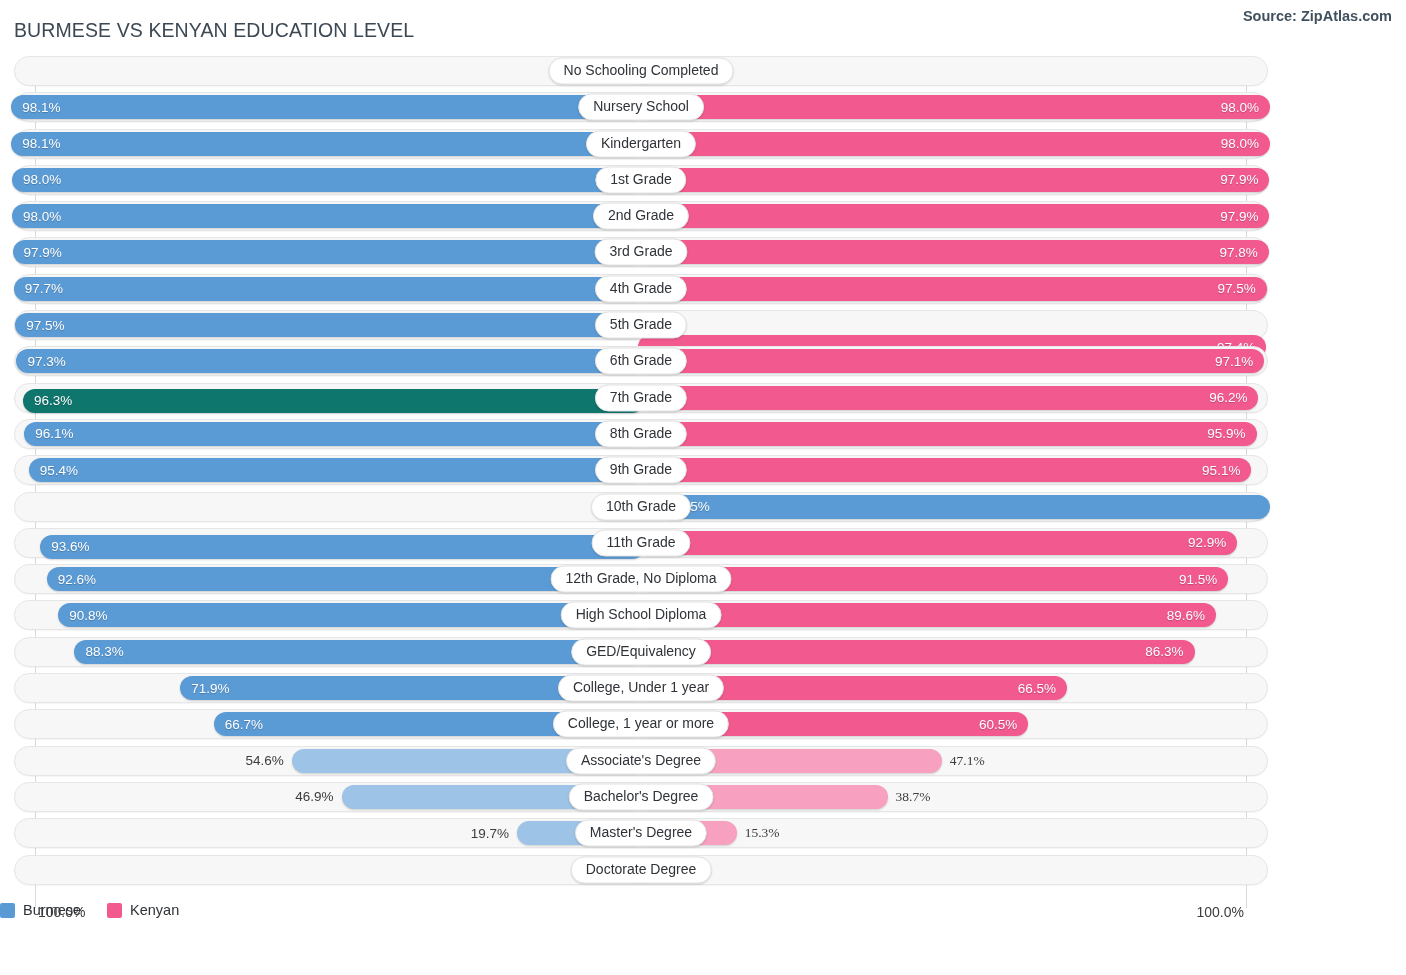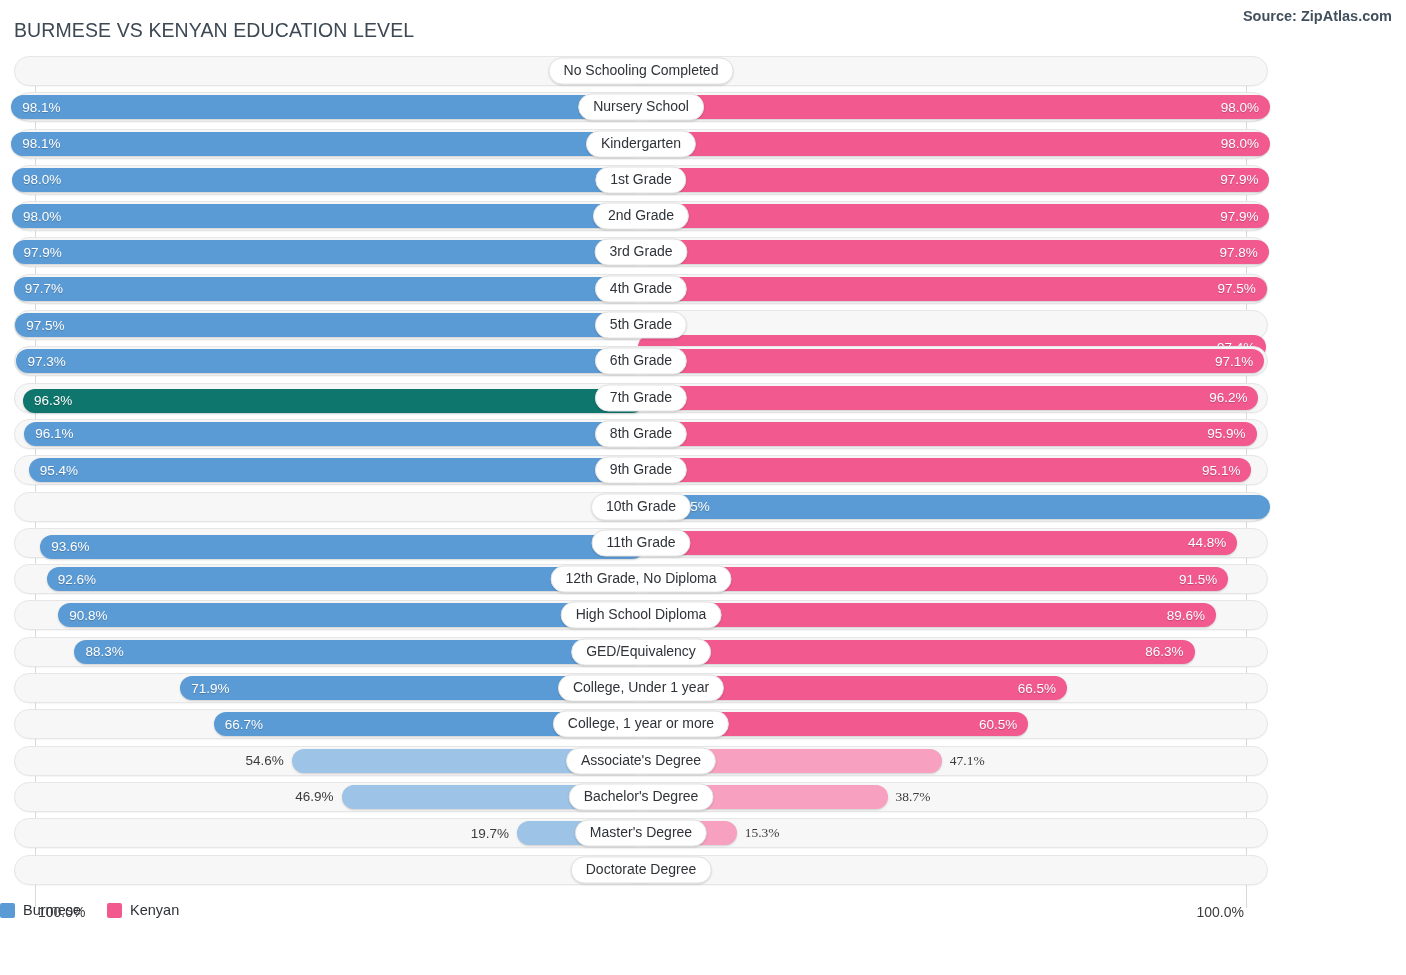--- a/index.html
+++ b/index.html
@@ -397,21 +397,21 @@
       </div>
       <div class="row">
         <div class="halves">
           <div class="half left">
             <div class="bar left-bar" style="width: 603.72px; background: rgb(91, 155, 213); margin-top: 8px;">
               <span class="bar-value">93.6%</span>
             </div>
           </div>
           <div class="half right">
             <div class="bar right-bar" style="width: 599.205px; background: rgb(242, 89, 143);">
-              <span class="bar-value">44.8%</span>
+              <span class="bar-value">92.9%</span>
             </div>
           </div>
         </div>
         <div class="center-pill">11th Grade</div>
       </div>
       <div class="row">
         <div class="halves">
           <div class="half left">
             <div class="bar left-bar" style="width: 597.27px; background: rgb(91, 155, 213);">
               <span class="bar-value">92.6%</span>

